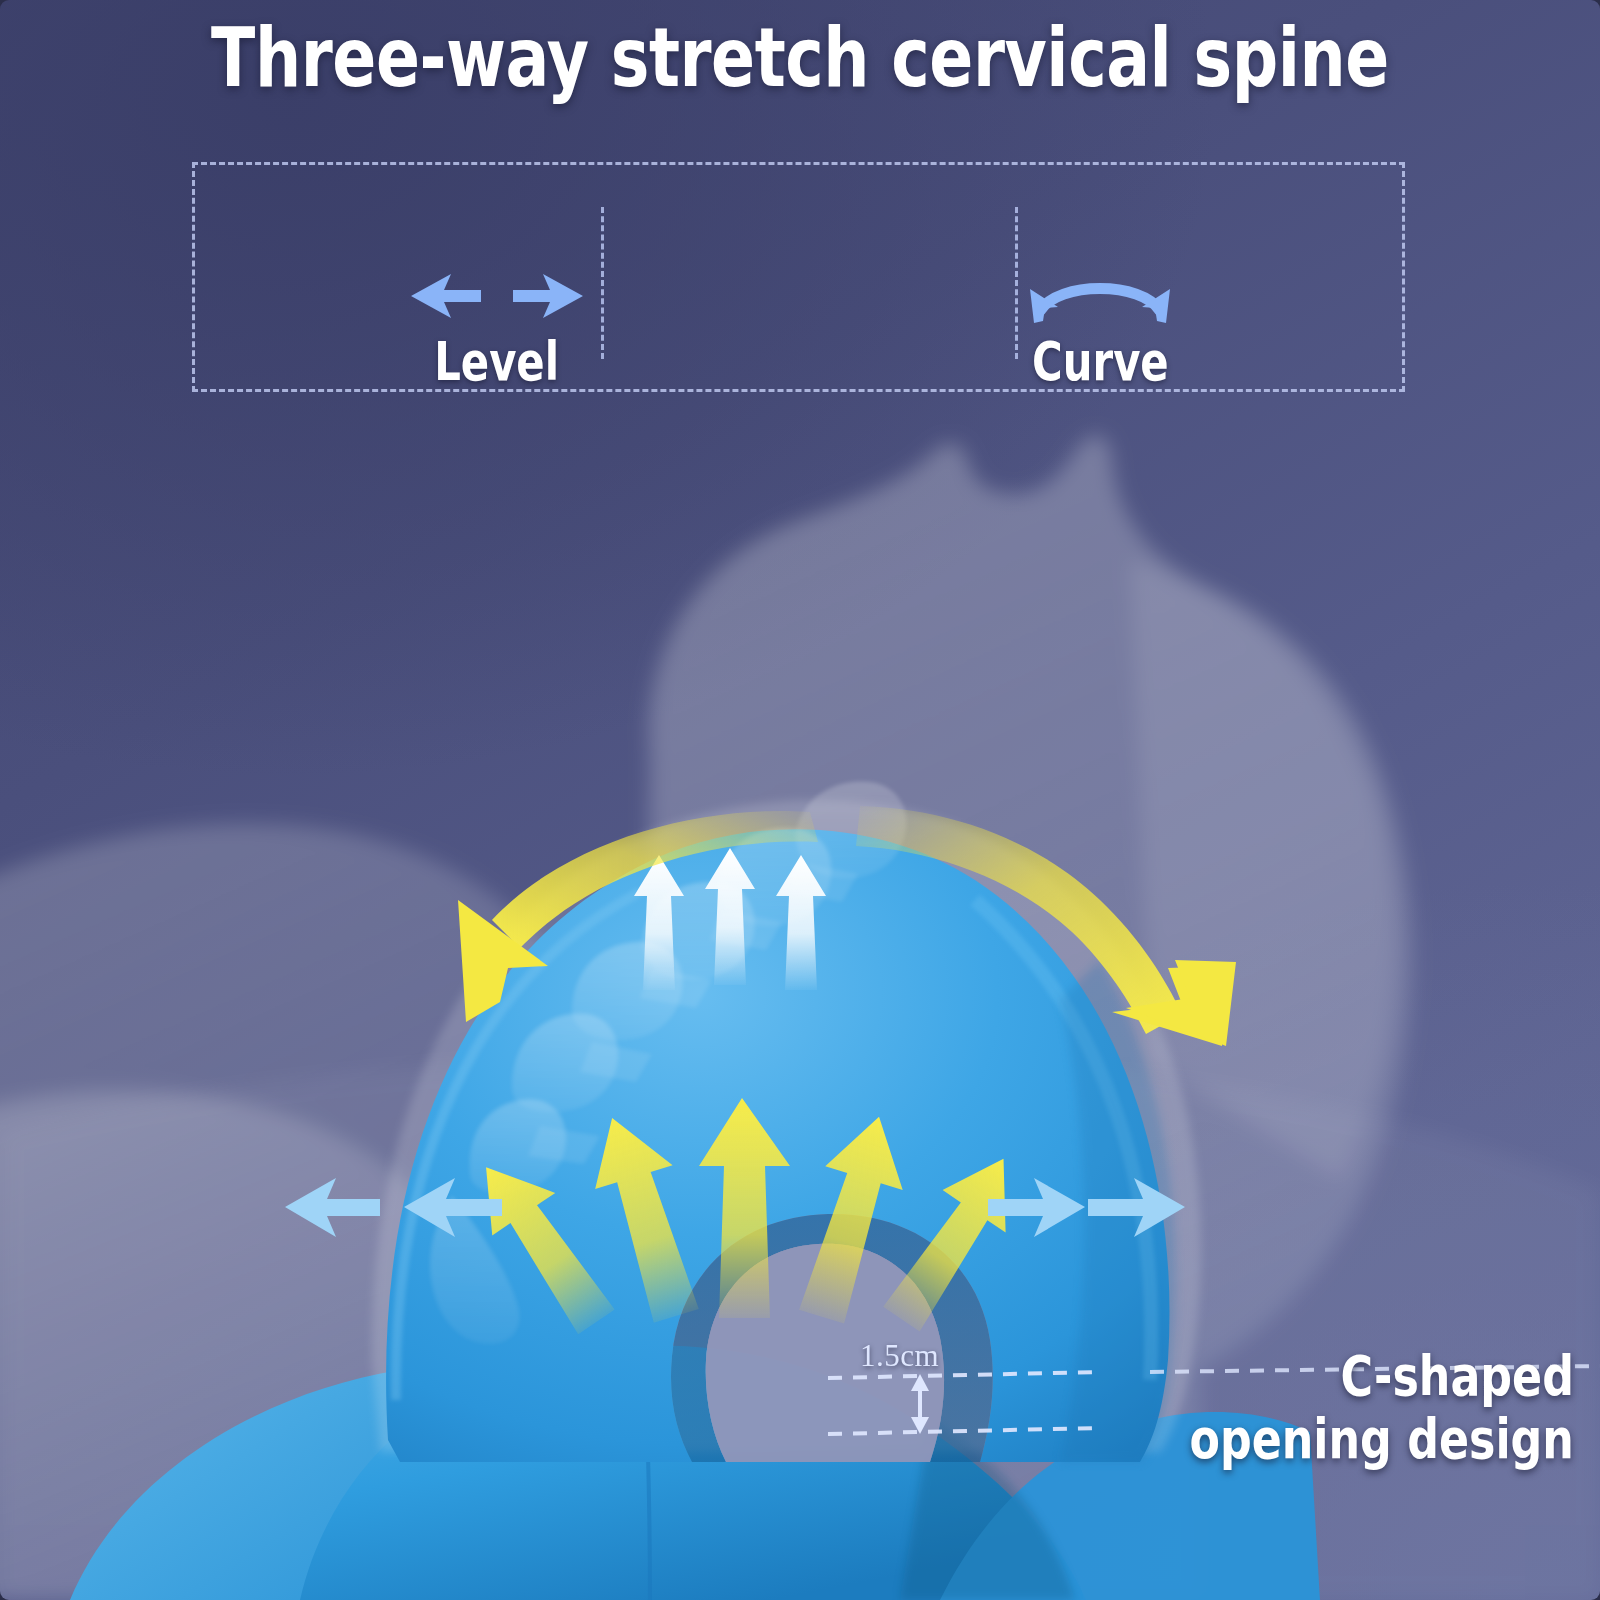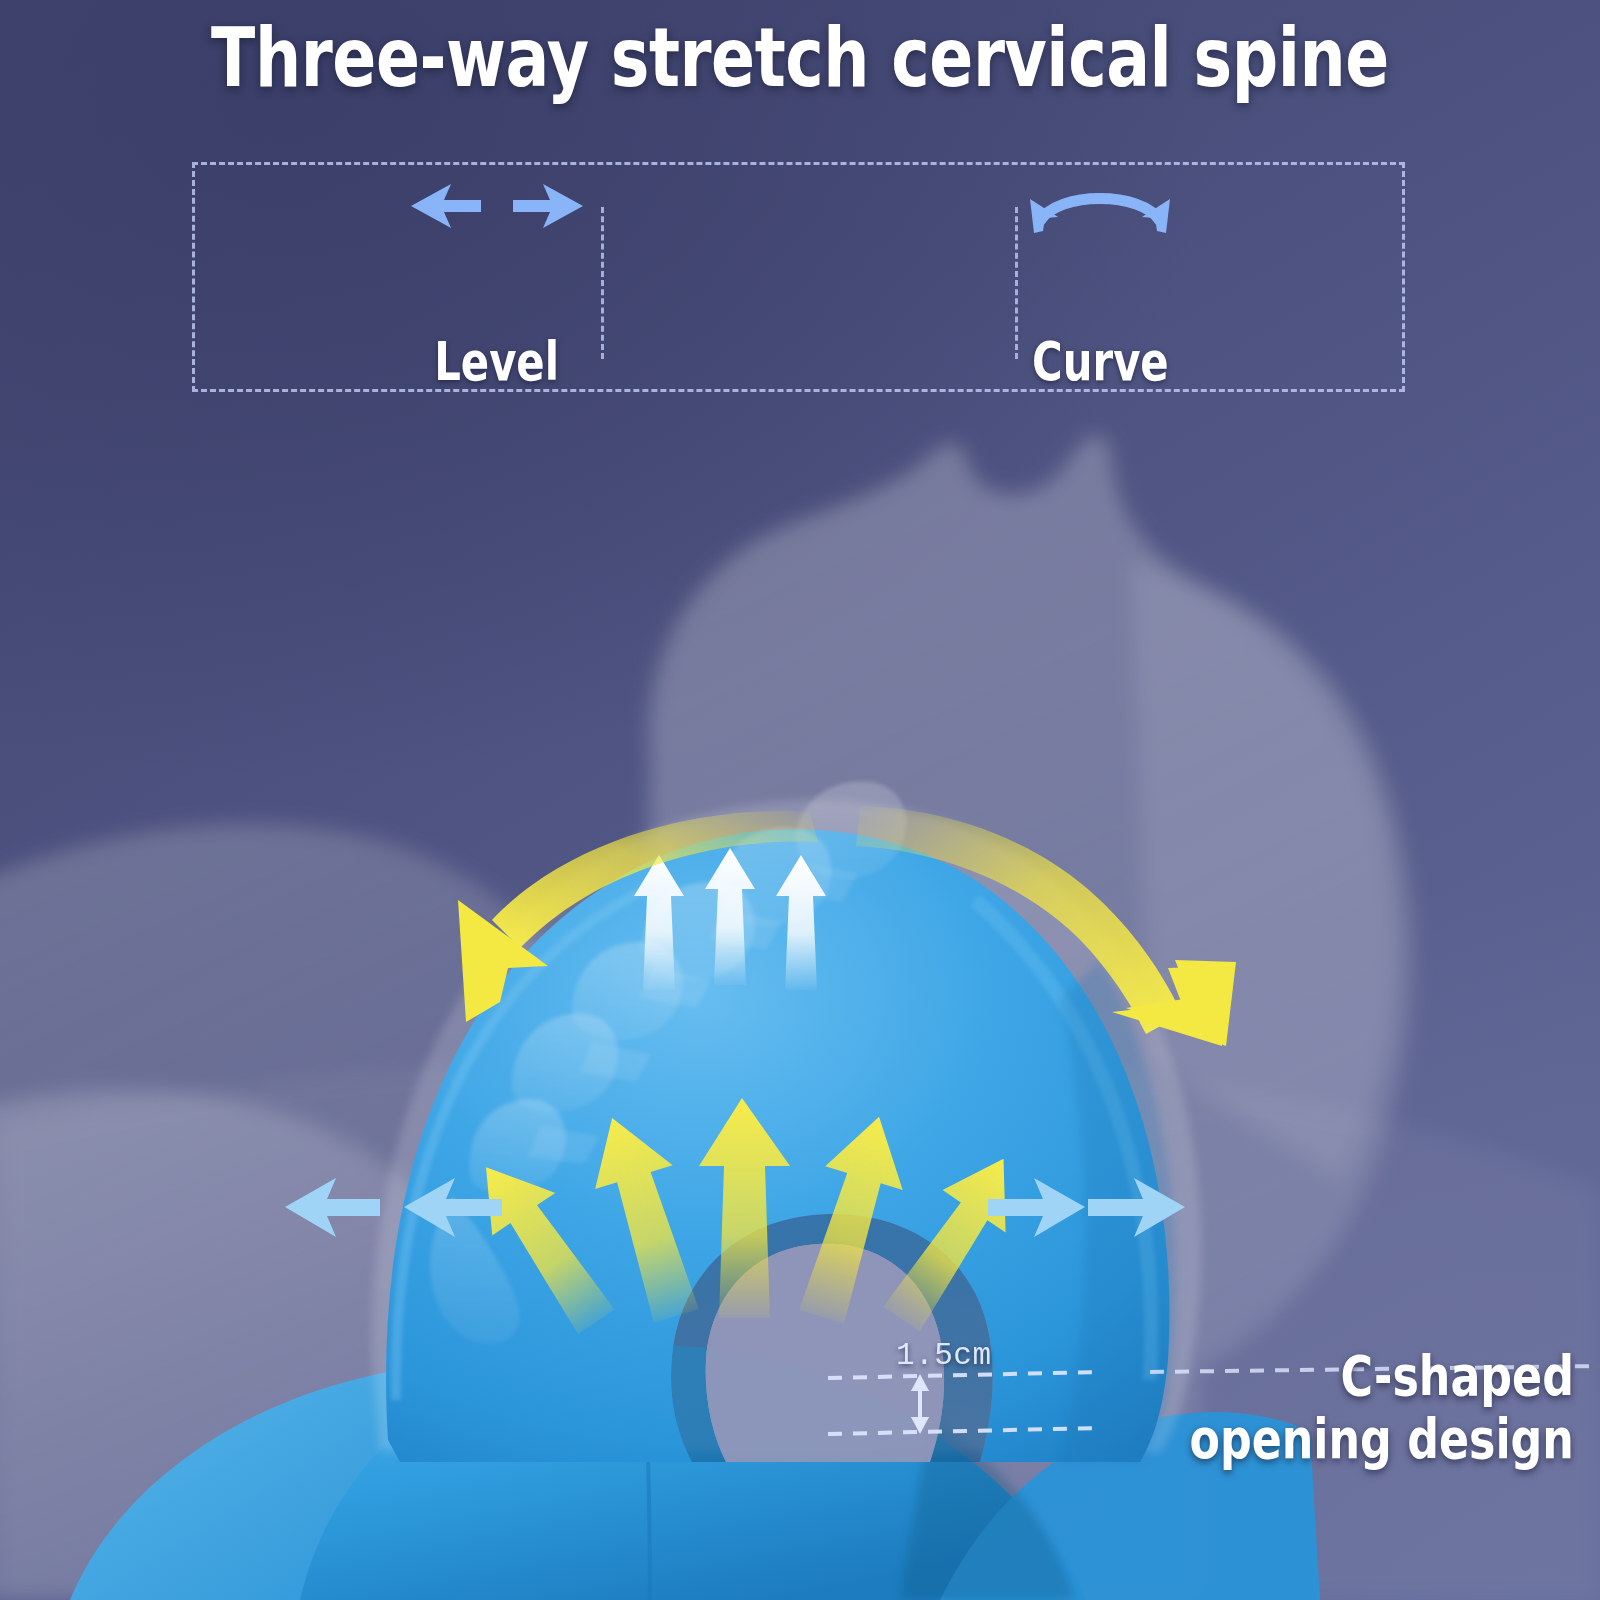--- a/index.html
+++ b/index.html
@@ -10,20 +10,21 @@
   #stage {
     position: relative;
     width: 1600px;
     height: 1600px;
     overflow: hidden;
     font-family: "Liberation Sans", sans-serif;
     background:
       radial-gradient(ellipse 1500px 1100px at 18% 6%, rgba(58,62,104,0.95) 0%, rgba(58,62,104,0) 62%),
       radial-gradient(ellipse 1400px 1200px at 96% 100%, rgba(104,112,158,0.75) 0%, rgba(104,112,158,0) 60%),
       linear-gradient(150deg, #414570 0%, #4a4f7c 32%, #555b8a 58%, #5e6492 78%, #636a98 100%);
+    border-radius: 9px;
   }
 
   
   .title {
     position: absolute;
     left: 0; right: 0;
     top: 16px;
     text-align: center;
     color: #ffffff;
     font-size: 82px;
@@ -46,21 +47,21 @@
     border: 3px dashed rgba(196,206,245,0.80);
     box-sizing: border-box;
     display: flex;
   }
   .feature-cell {
     flex: 1 1 0;
     position: relative;
     display: flex;
     flex-direction: column;
     align-items: center;
-    justify-content: space-between;
+    justify-content: flex-end;
     padding-top: 8px;
   }
   .divider {
     position: absolute;
     top: 42px;
     bottom: 30px;
     width: 0;
     border-left: 3px dashed rgba(186,198,242,0.82);
   }
   .divider.d1 { left: 406px; }
@@ -83,28 +84,28 @@
     font-family: "DejaVu Sans Condensed", "Liberation Sans Narrow", "Liberation Sans", sans-serif;
   }
 
   
   .scene { position: absolute; inset: 0; }
   .scene svg { display: block; width: 1600px; height: 1600px; }
 
   
   .measure-label {
     position: absolute;
-    left: 896px;
+    left: 860px;
     top: 1338px;
     color: #dfe7ff;
     font-size: 31px;
     font-weight: 400;
     letter-spacing: 0.5px;
     text-shadow: 0 2px 5px rgba(20,22,45,0.6);
-    font-family: Liberation Mono, monospace;
+    font-family: Liberation Serif, serif;
   }
   .c-shape-text {
     position: absolute;
     right: 26px;
     top: 1345px;
     text-align: right;
     color: #ffffff;
     font-size: 56px;
     font-weight: 700;
     line-height: 1.12;

